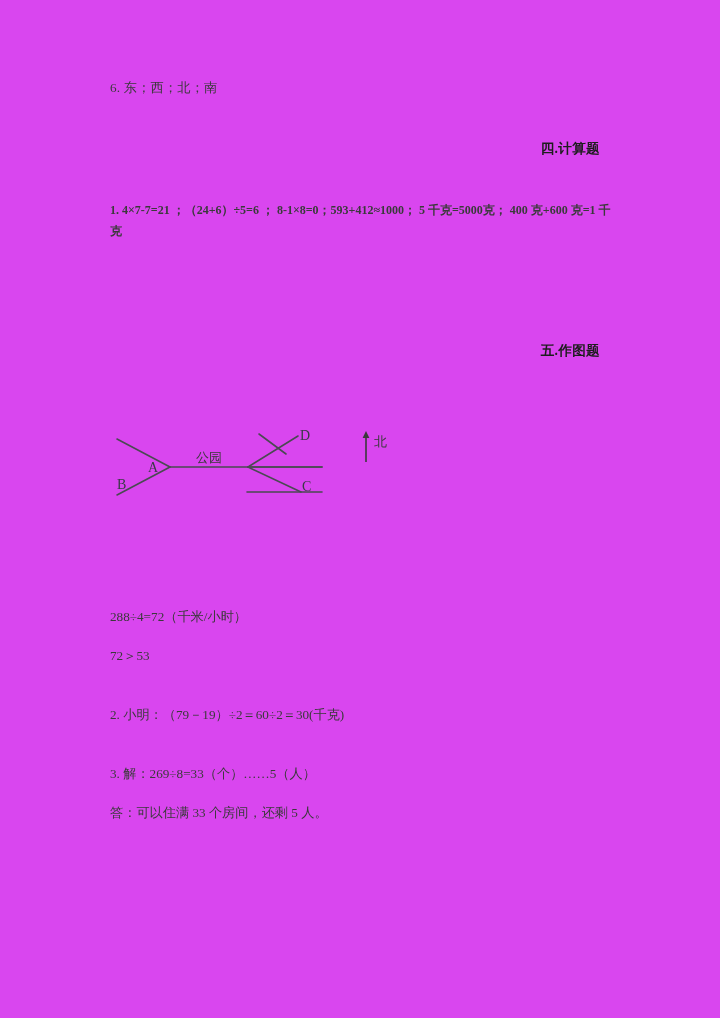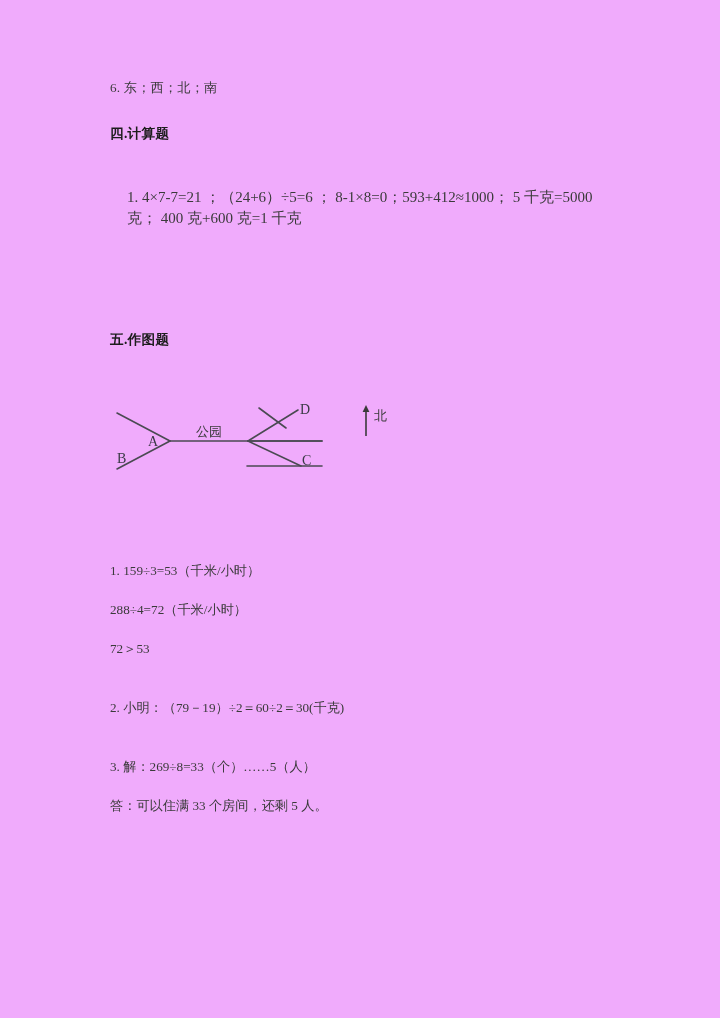--- a/index.html
+++ b/index.html
@@ -13,21 +13,21 @@
     position: relative;
     font-family: "Liberation Serif", "DejaVu Serif", serif;
     color: #2b2b2b;
     overflow: hidden;
   }
   .page {
     position: absolute;
     left: 0; top: 0;
     width: 720px;
     height: 1018px;
-    background: #f0abfc;
+    background: #d946ef;
   }
   .content {
     position: absolute;
     left: 110px;
     top: 78px;
     width: 505px;
   }
 
   
   .line {
@@ -40,29 +40,31 @@
   }
   .gap-sm { height: 20px; }
   .gap-md { height: 27px; }
   .gap-lg { height: 36px; }
 
   .heading {
     font-size: 13.6px;
     font-weight: bold;
     color: #1d1d1d;
     line-height: 19px;
-    margin: 0;
+    margin: 15px;
     letter-spacing: 0.3px;
+    text-align: right;
   }
 
   .wrap2 {
-    font-size: 15px;
+    font-size: 12px;
     line-height: 21px;
     color: #3a3a3a;
-    margin: 17px;
+    margin: 0;
+    font-weight: bold;
   }
 
   
   .figure {
     position: relative;
     width: 505px;
     height: 96px;
   }
   .figure svg {
     position: absolute;
@@ -151,21 +153,20 @@
       <span class="fig-label" style="left:190px; top:2px;">D</span>
       <span class="fig-label cjk" style="left:86px; top:23px;">公园</span>
       <span class="fig-label cjk" style="left:264px; top:7px;">北</span>
     </div>
 
     <div style="height:38px"></div>
 
 
     <div class="gap-md"></div>
 
-    <p class="ans-line">1. 159÷3=53（千米/小时）</p>
     <div class="gap-sm"></div>
     <p class="ans-line">288÷4=72（千米/小时）</p>
     <div class="gap-sm"></div>
     <p class="ans-line">72＞53</p>
     <div class="gap-sm"></div>
     <div class="gap-sm"></div>
     <p class="ans-line">2. 小明：（79－19）÷2＝60÷2＝30(千克)</p>
     <div class="gap-sm"></div>
     <div class="gap-sm"></div>
     <p class="ans-line">3. 解：269÷8=33（个）……5（人）</p>

